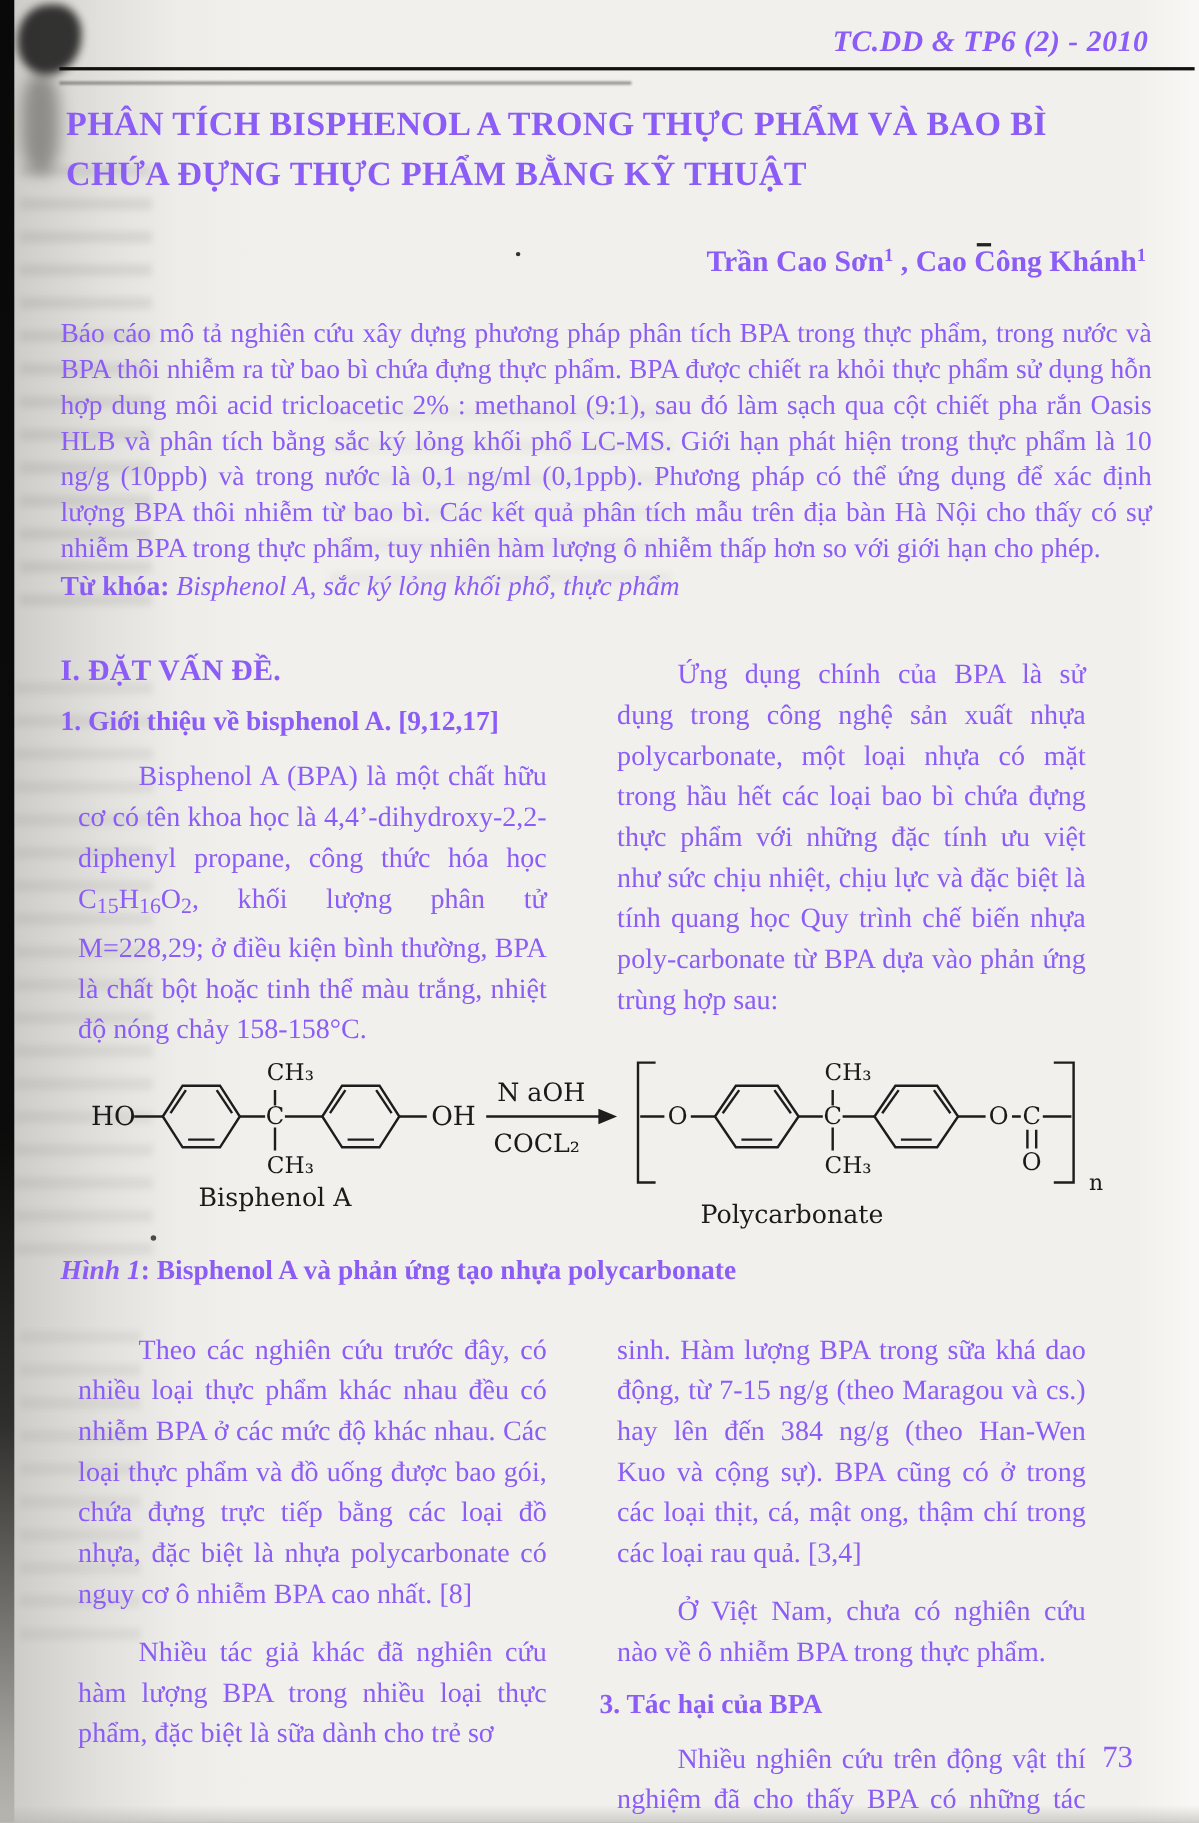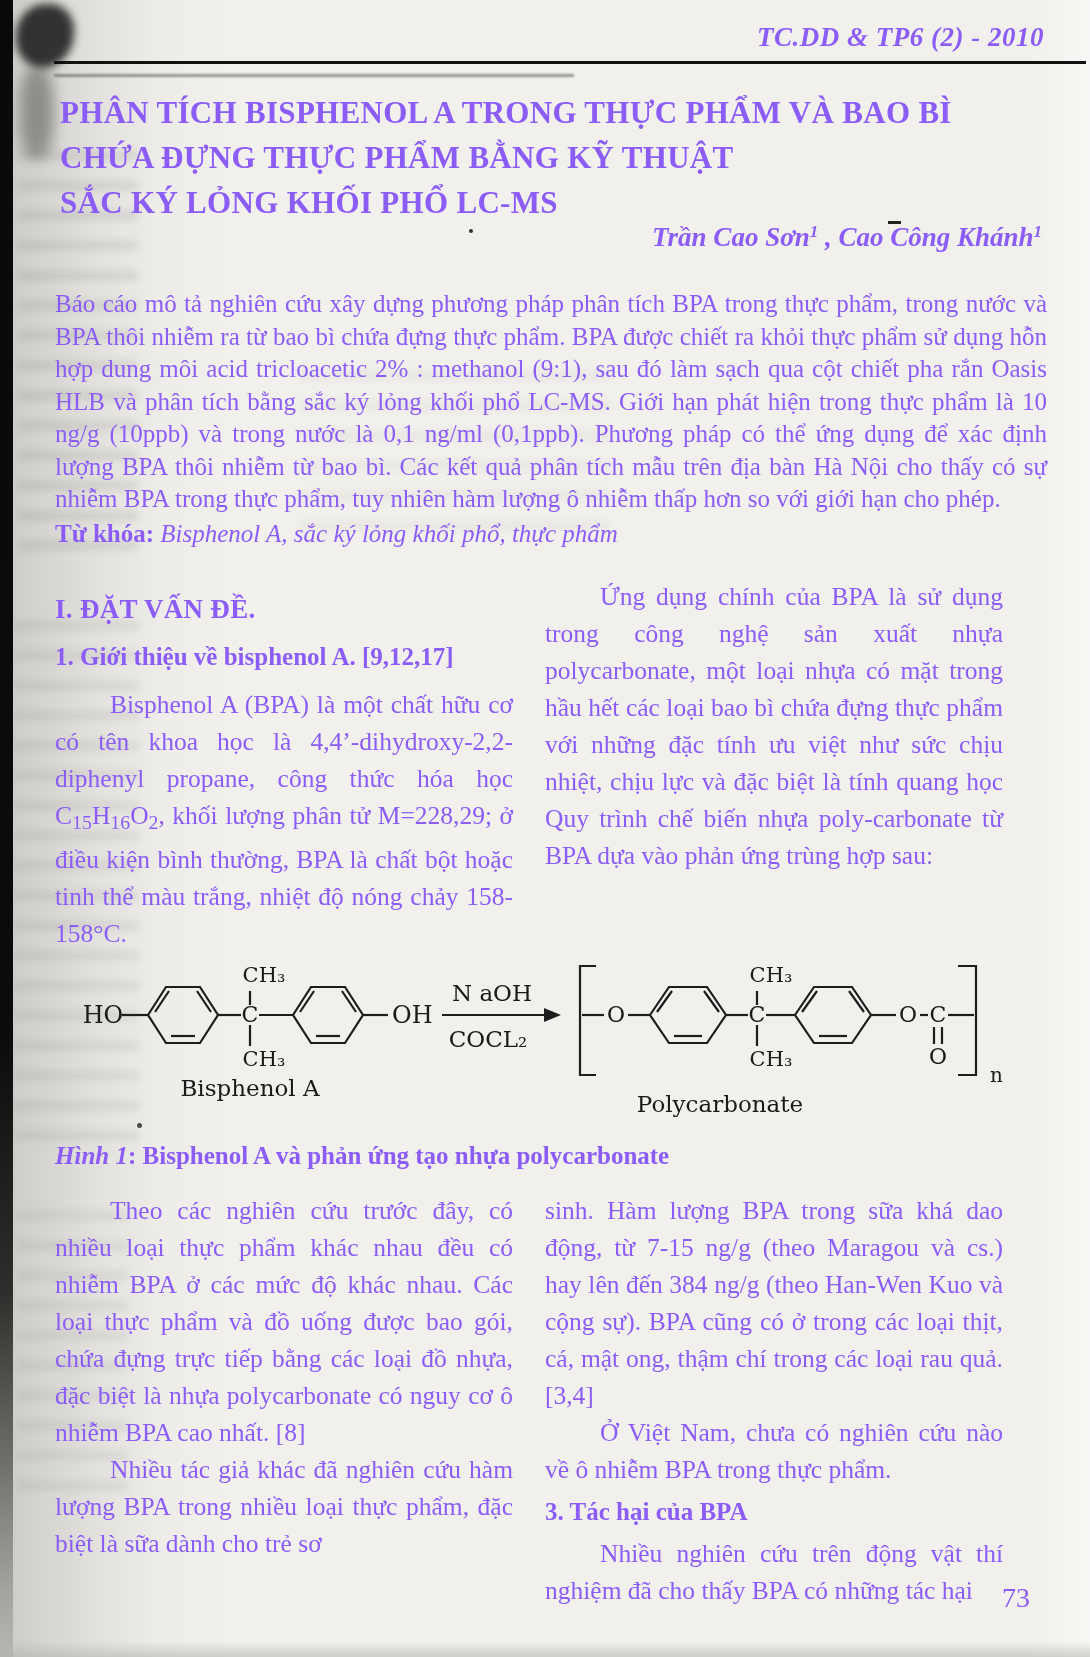--- a/index.html
+++ b/index.html
@@ -24,34 +24,34 @@
   .g3{left:18px;top:1210px;width:110px;height:290px;opacity:.09;}
   .g4{left:300px;top:370px;width:310px;height:175px;opacity:.06;}
   .rule1{left:54px;top:61px;width:1032px;height:3px;background:#111;}
   .rule2{left:54px;top:74px;width:520px;height:3px;background:#4a4a48;opacity:.55;filter:blur(1px);}
   .dash-art{left:888px;top:221px;width:13px;height:3px;background:#222;}
   .dot1{left:469px;top:229px;width:4px;height:4px;border-radius:50%;background:#333;}
   .dot2{left:137px;top:1123px;width:5px;height:5px;border-radius:50%;background:#4a4a48;}
   
   .journal{right:46px;top:22px;font-size:27px;font-weight:bold;font-style:italic;letter-spacing:.5px;}
   .title{left:60px;top:90px;width:970px;text-align:left;font-weight:bold;font-size:31px;line-height:45px;letter-spacing:.3px;}
-  .authors{right:48px;top:222px;font-size:27px;font-weight:bold;font-style:italic;}
+  .authors{right:48px;top:222px;font-size:27px;font-weight:bold;}
   .authors sup{font-size:17px;vertical-align:9px;}
   .abstract{left:55px;top:288px;width:992px;font-size:25px;line-height:32.5px;text-align:justify;}
   .keywords{left:55px;top:520px;font-size:25px;}
   .kw-label{font-weight:bold;}
   .kw-text{font-style:italic;}
   .cols{left:55px;width:990px;display:flex;gap:32px;}
   .cols1{top:578px;}
   .cols2{top:1192px;}
   .col{width:458px;}
   .col h1{font-size:27px;font-weight:bold;margin:16px 0 18px;letter-spacing:.3px;}
   .col h2{font-size:25px;font-weight:bold;margin:0 0 15px;}
   .col h3{font-size:25px;font-weight:bold;margin:10px 0 9px;}
-  .col p{font-size:25.5px;line-height:37px;text-align:justify;text-indent:55px;margin:0;}
+  .col p{font-size:25.5px;line-height:37px;text-align:justify;text-indent:55px;margin:16px;}
   .col p.noindent{text-indent:0;}
   sub.fm{font-size:.78em;vertical-align:-0.25em;}
   .figure{left:60px;top:928px;width:990px;height:212px;}
   .figure svg{display:block;}
   .fig-stroke{stroke:#1d1d1d;stroke-width:2.2;fill:none;}
   .fig-txt{font-family:"DejaVu Serif",serif;fill:#1a1a1a;}
   .caption{left:55px;top:1142px;width:990px;text-align:left;font-size:25px;font-weight:bold;}
   .cap-label{font-style:italic;}
   .pageno{left:1002px;top:1582px;font-size:28px;}
 </style>
@@ -74,21 +74,20 @@
   <div class="abs dot2"></div>
   <div class="abs bottom-shade"></div>
 
   <div class="abs journal">TC.DD &amp; TP6 (2) - 2010</div>
   <div class="abs rule1"></div>
   <div class="abs rule2"></div>
 
   <div class="abs title">
     <div>PHÂN TÍCH BISPHENOL A TRONG THỰC PHẨM VÀ BAO BÌ</div>
     <div>CHỨA ĐỰNG THỰC PHẨM BẰNG KỸ THUẬT</div>
-    <div>SẮC KÝ LỎNG KHỐI PHỔ LC-MS</div>
   </div>
 
   <div class="abs authors"><span>Trần Cao Sơn</span><sup>1</sup><span> , Cao Công Khánh</span><sup>1</sup></div>
 
   <div class="abs abstract">Báo cáo mô tả nghiên cứu xây dựng phương pháp phân tích BPA trong thực phẩm, trong nước và BPA thôi nhiễm ra từ bao bì chứa đựng thực phẩm. BPA được chiết ra khỏi thực phẩm sử dụng hỗn hợp dung môi acid tricloacetic 2% : methanol (9:1), sau đó làm sạch qua cột chiết pha rắn Oasis HLB và phân tích bằng sắc ký lỏng khối phổ LC-MS. Giới hạn phát hiện trong thực phẩm là 10 ng/g (10ppb) và trong nước là 0,1 ng/ml (0,1ppb). Phương pháp có thể ứng dụng để xác định lượng BPA thôi nhiễm từ bao bì. Các kết quả phân tích mẫu trên địa bàn Hà Nội cho thấy có sự nhiễm BPA trong thực phẩm, tuy nhiên hàm lượng ô nhiễm thấp hơn so với giới hạn cho phép.</div>
 
   <div class="abs keywords"><span class="kw-label">Từ khóa:</span><span class="kw-text"> Bisphenol A, sắc ký  lỏng khối phổ, thực phẩm</span></div>
 
   <div class="abs cols cols1">
     <div class="col">

